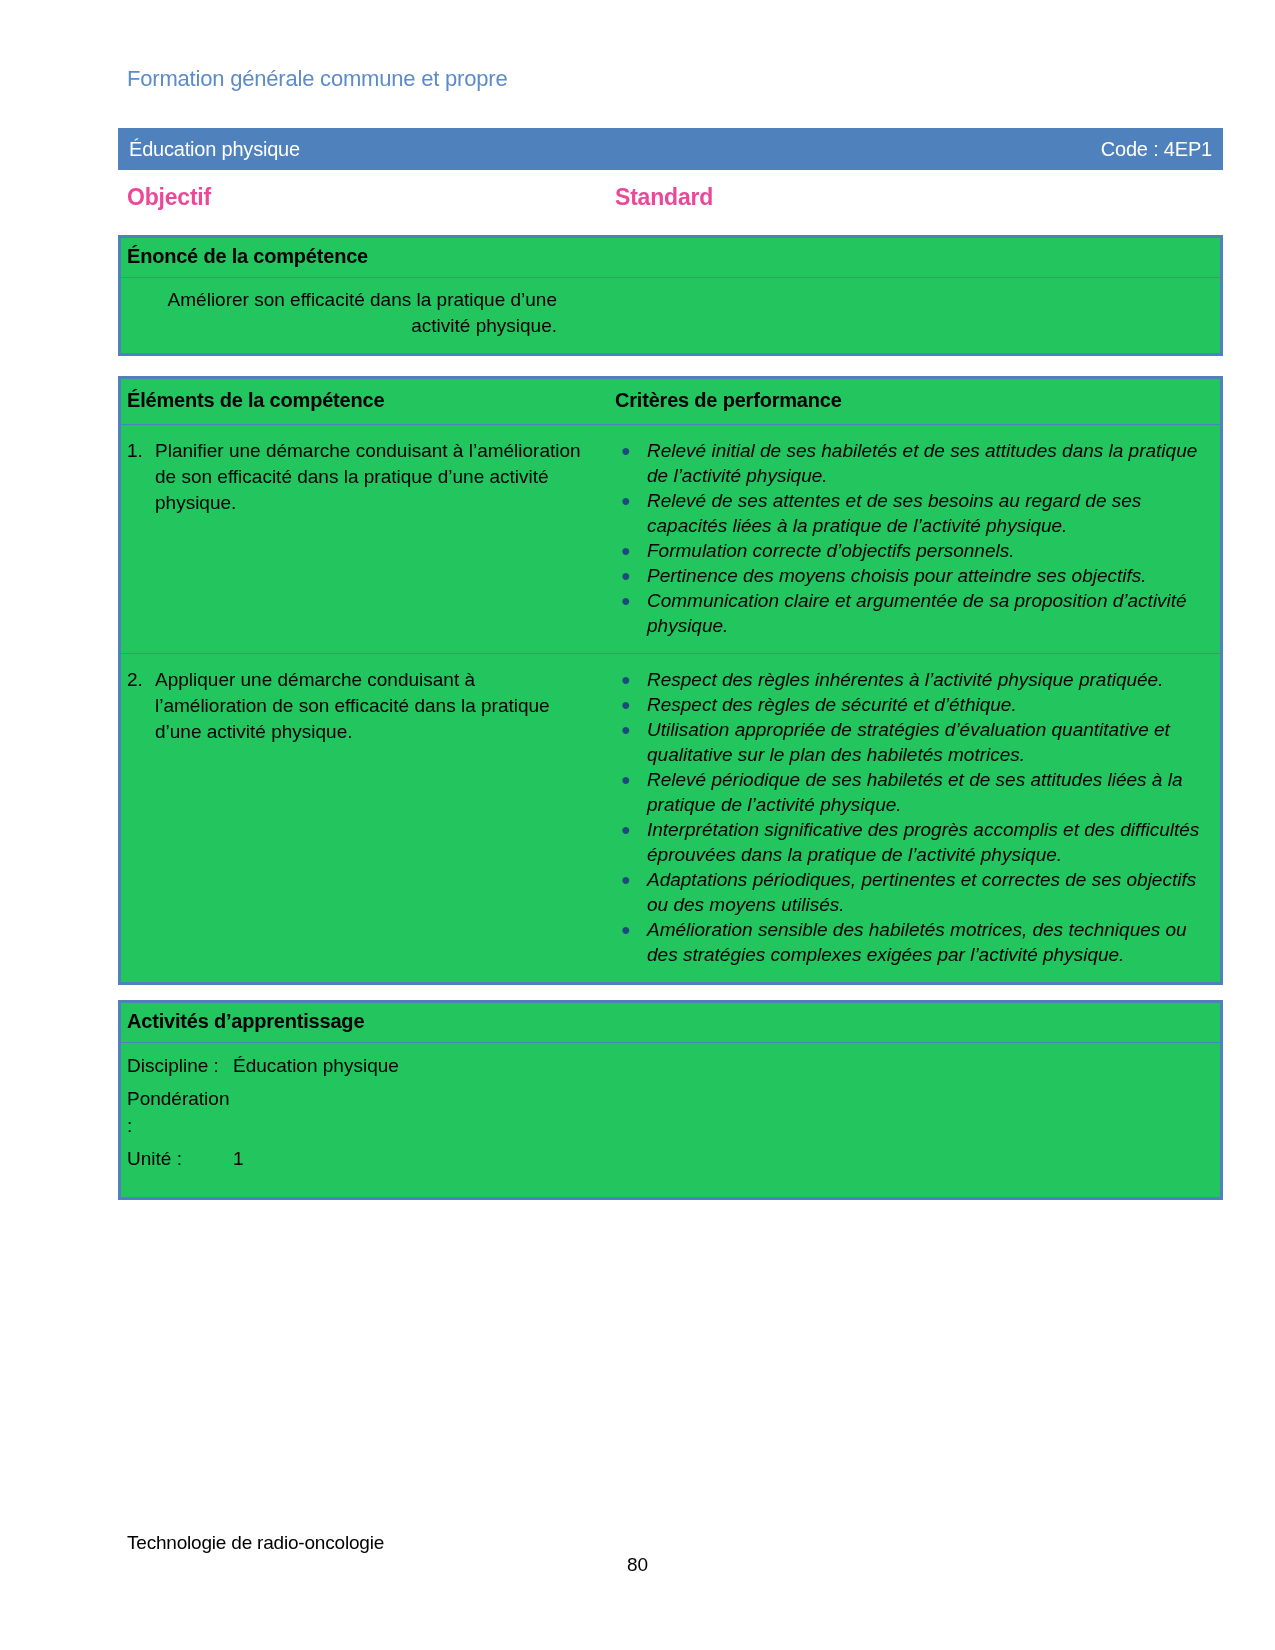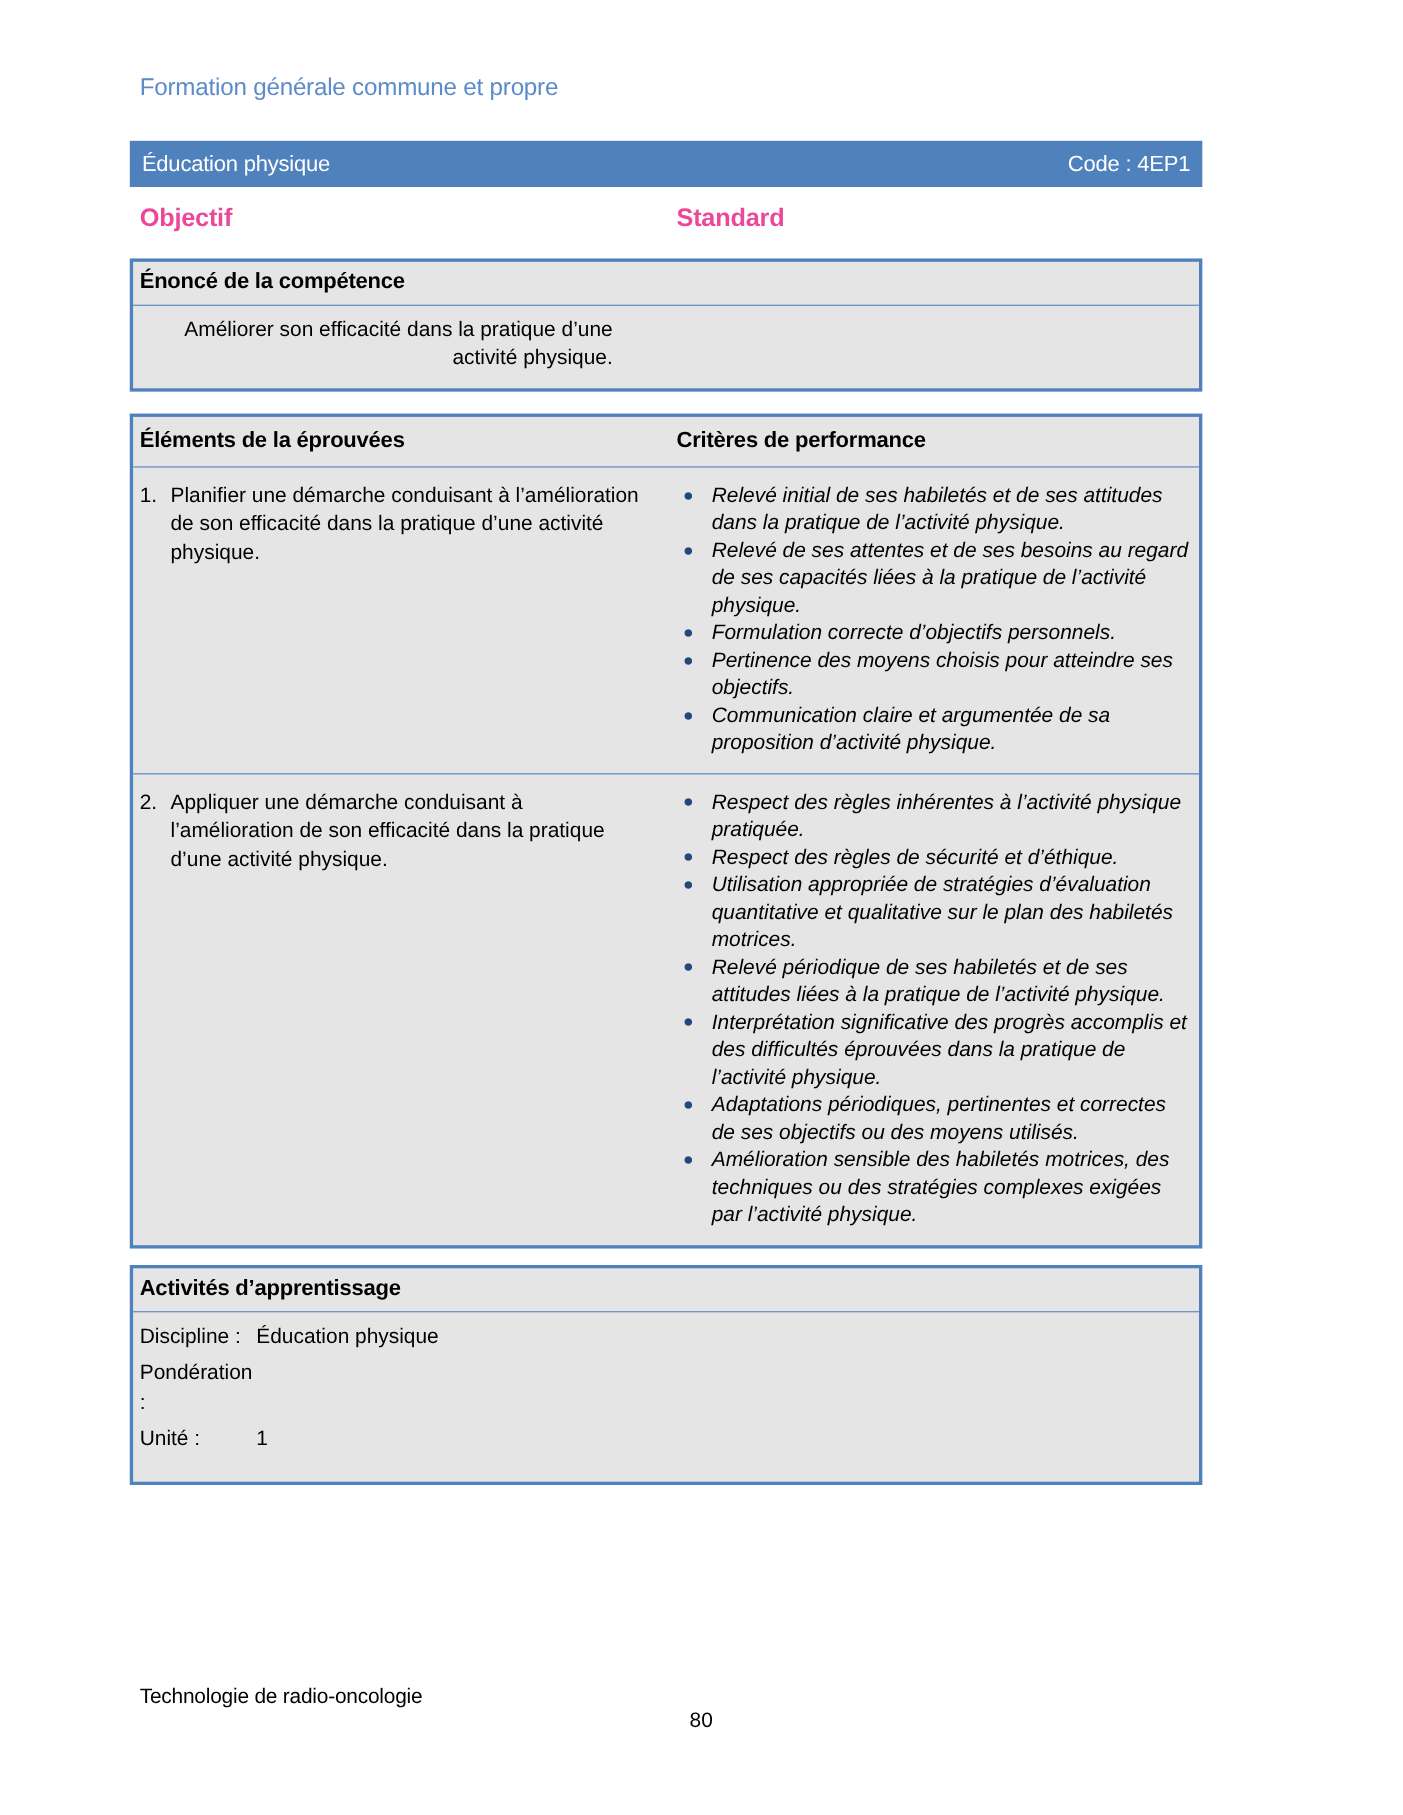--- a/index.html
+++ b/index.html
@@ -1,38 +1,38 @@
 <!DOCTYPE html>
 <html><head>
 <meta charset="utf-8">
 <style>
   html,body { margin:0; padding:0; }
   body {
     width:1275px; height:1650px; background:#ffffff; position:relative;
     font-family:"Liberation Sans", sans-serif; color:#000000;
     -webkit-font-smoothing:antialiased;
   }
-  .content { position:absolute; left:118px; top:0; width:975px; }
+  .content { position:absolute; left:118px; top:0; width:1105px; }
 
   .doc-heading {
     margin:66px 0 0 9px; font-size:22px; color:#5B8BC9; letter-spacing:-0.2px;
   }
 
   .banner {
     margin-top:36px; height:42px; background:#4F81BD; color:#ffffff;
     display:flex; align-items:center; justify-content:space-between;
     padding:0 11px; font-size:20px; box-sizing:border-box; letter-spacing:-0.2px;
   }
 
   .col-headings { position:relative; margin-top:14px; height:30px; }
   .col-h { font-weight:bold; color:#ec4899; font-size:23px; letter-spacing:-0.2px; }
   .col-h.left { position:absolute; left:9px; top:0; }
   .col-h.right { position:absolute; left:497px; top:0; }
 
-  .box { border:3px solid #4F81BD; box-sizing:border-box; background:#e5e5e5; }
+  .box { border:3px solid #4F81BD; box-sizing:border-box; background:#22c55e; }
   .enonce-box { margin-top:21px; }
   .box-header {
     font-weight:bold; font-size:20px; letter-spacing:-0.2px;
     padding:7px 9px 9px 6px; border-bottom:1px solid #4F81BD;
   }
   .box-body { padding:9px 9px 14px 6px; font-size:19px; line-height:26px;text-align:right; }
   .enonce-text { max-width:430px; }
 
   .table-box { margin-top:20px; }
   .trow { display:grid; grid-template-columns:494px 1fr; }
@@ -81,21 +81,21 @@
 
   <div class="box enonce-box">
     <div class="box-header">Énoncé de la compétence</div>
     <div class="box-body">
       <div class="enonce-text">Améliorer son efficacité dans la pratique d’une activité physique.</div>
     </div>
   </div>
 
   <div class="box table-box">
     <div class="trow thead">
-      <div class="th left">Éléments de la éprouvées</div>
+      <div class="th left">Éléments de la compétence</div>
       <div class="th right">Critères de performance</div>
     </div>
     <div id="table-rows">
         <div class="trow tbody-row">
           <div class="tcell left">
             <span class="item-num">1.</span>
             <span class="item-text">Planifier une démarche conduisant à l’amélioration de son efficacité dans la pratique d’une activité physique.</span>
           </div>
           <div class="tcell right">
             <ul class="criteria-list">

